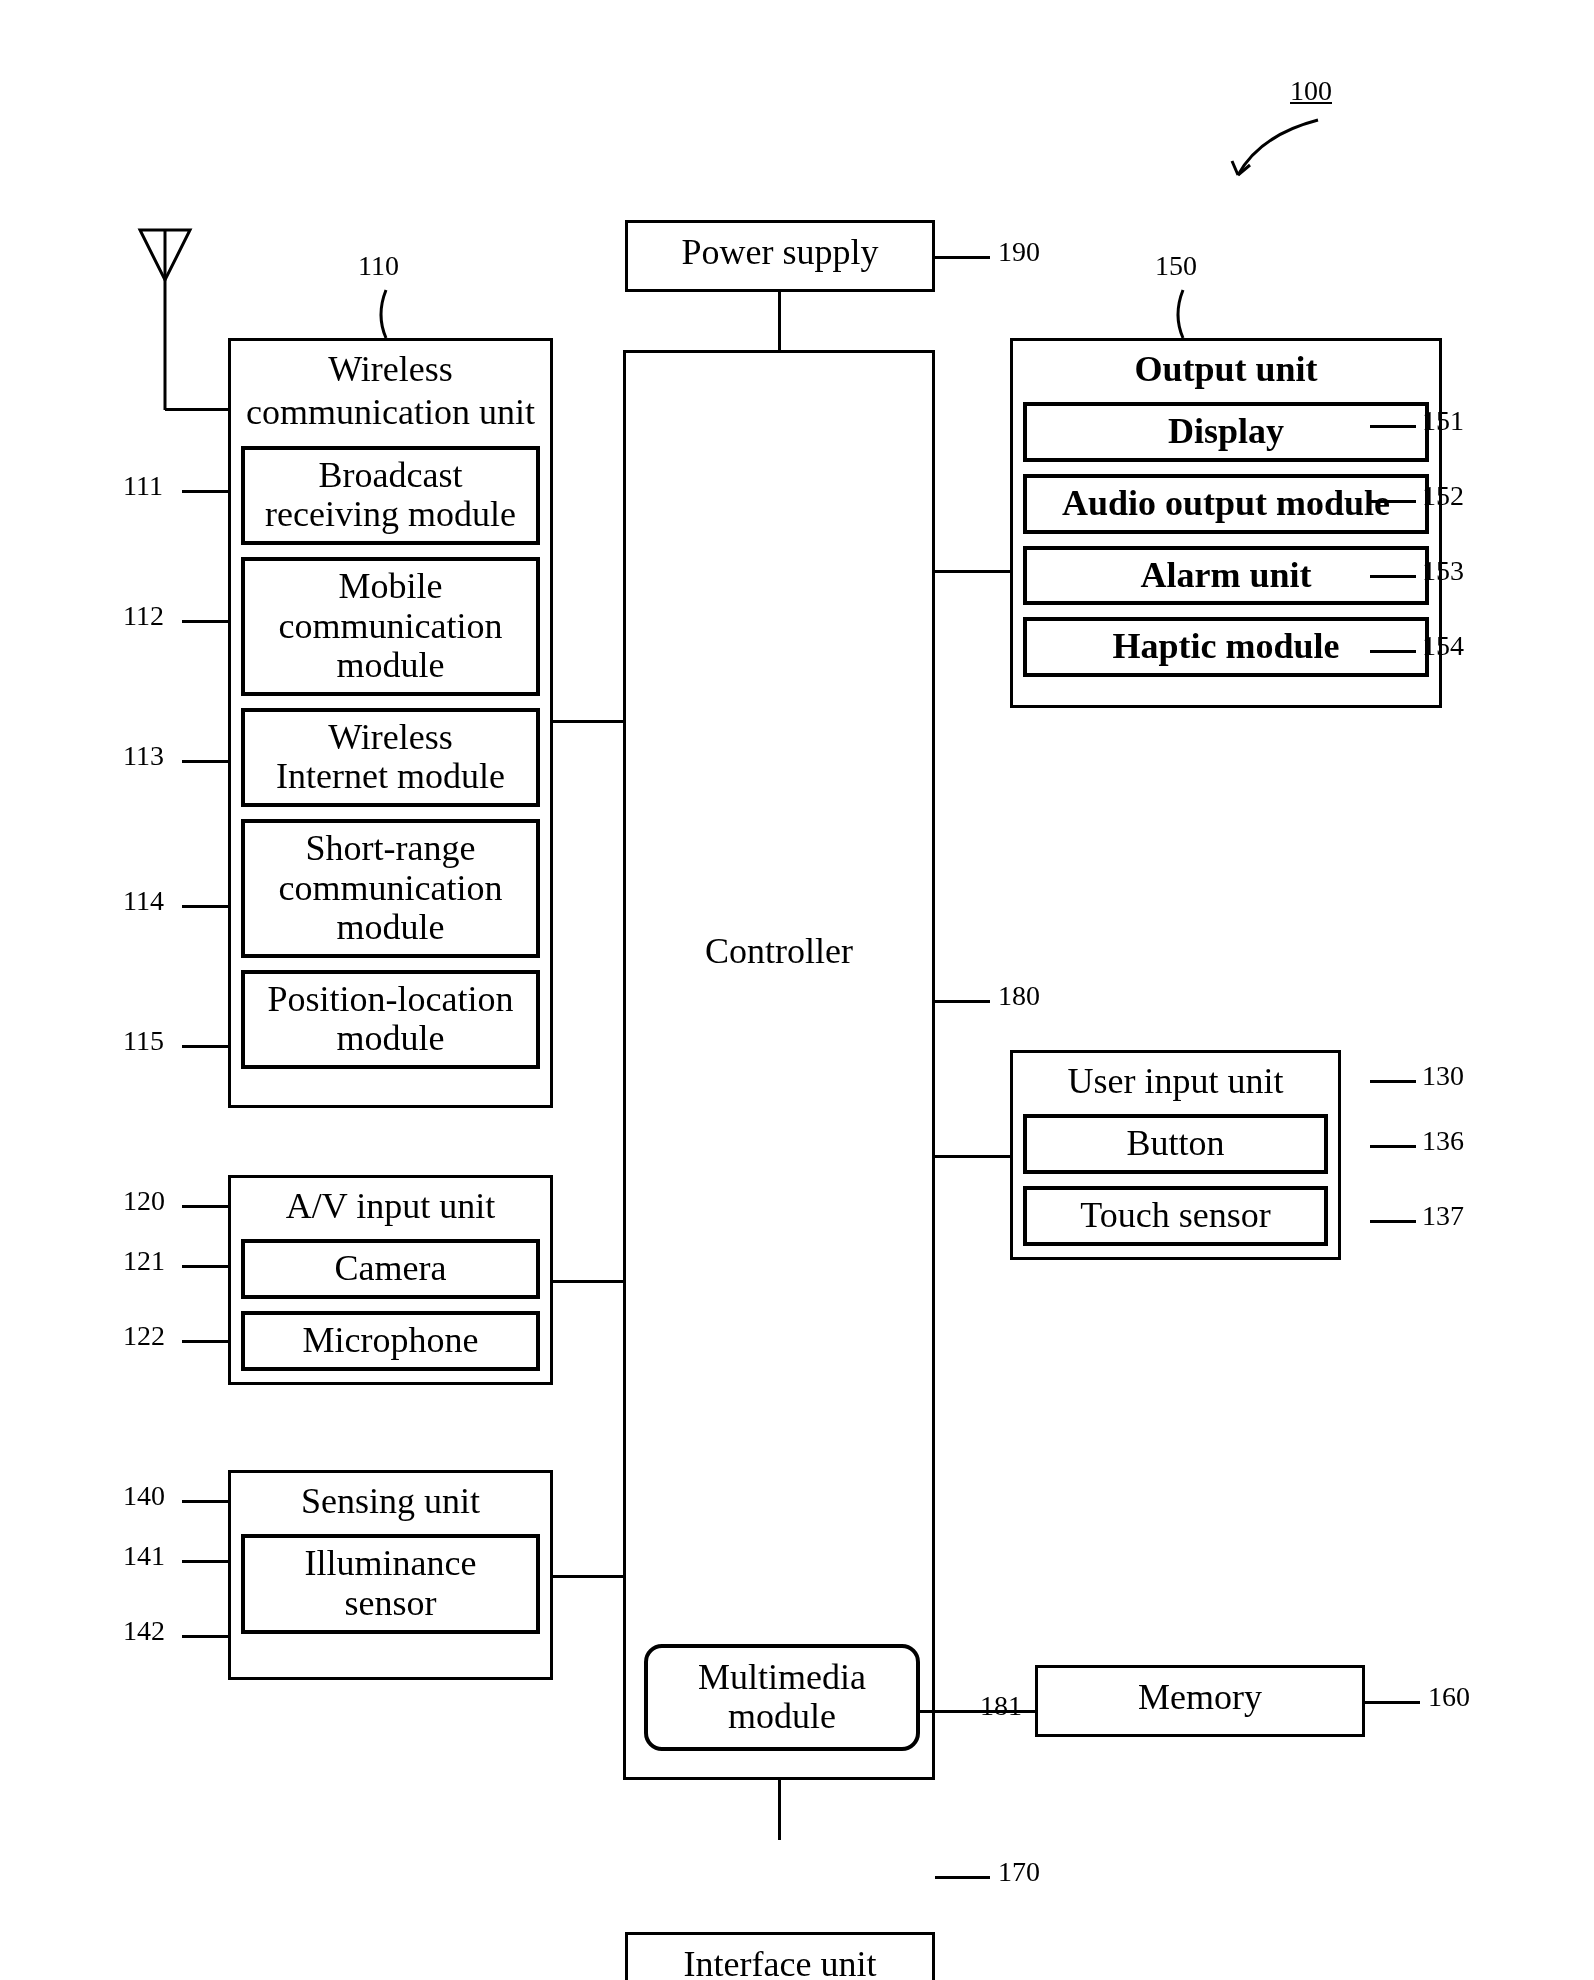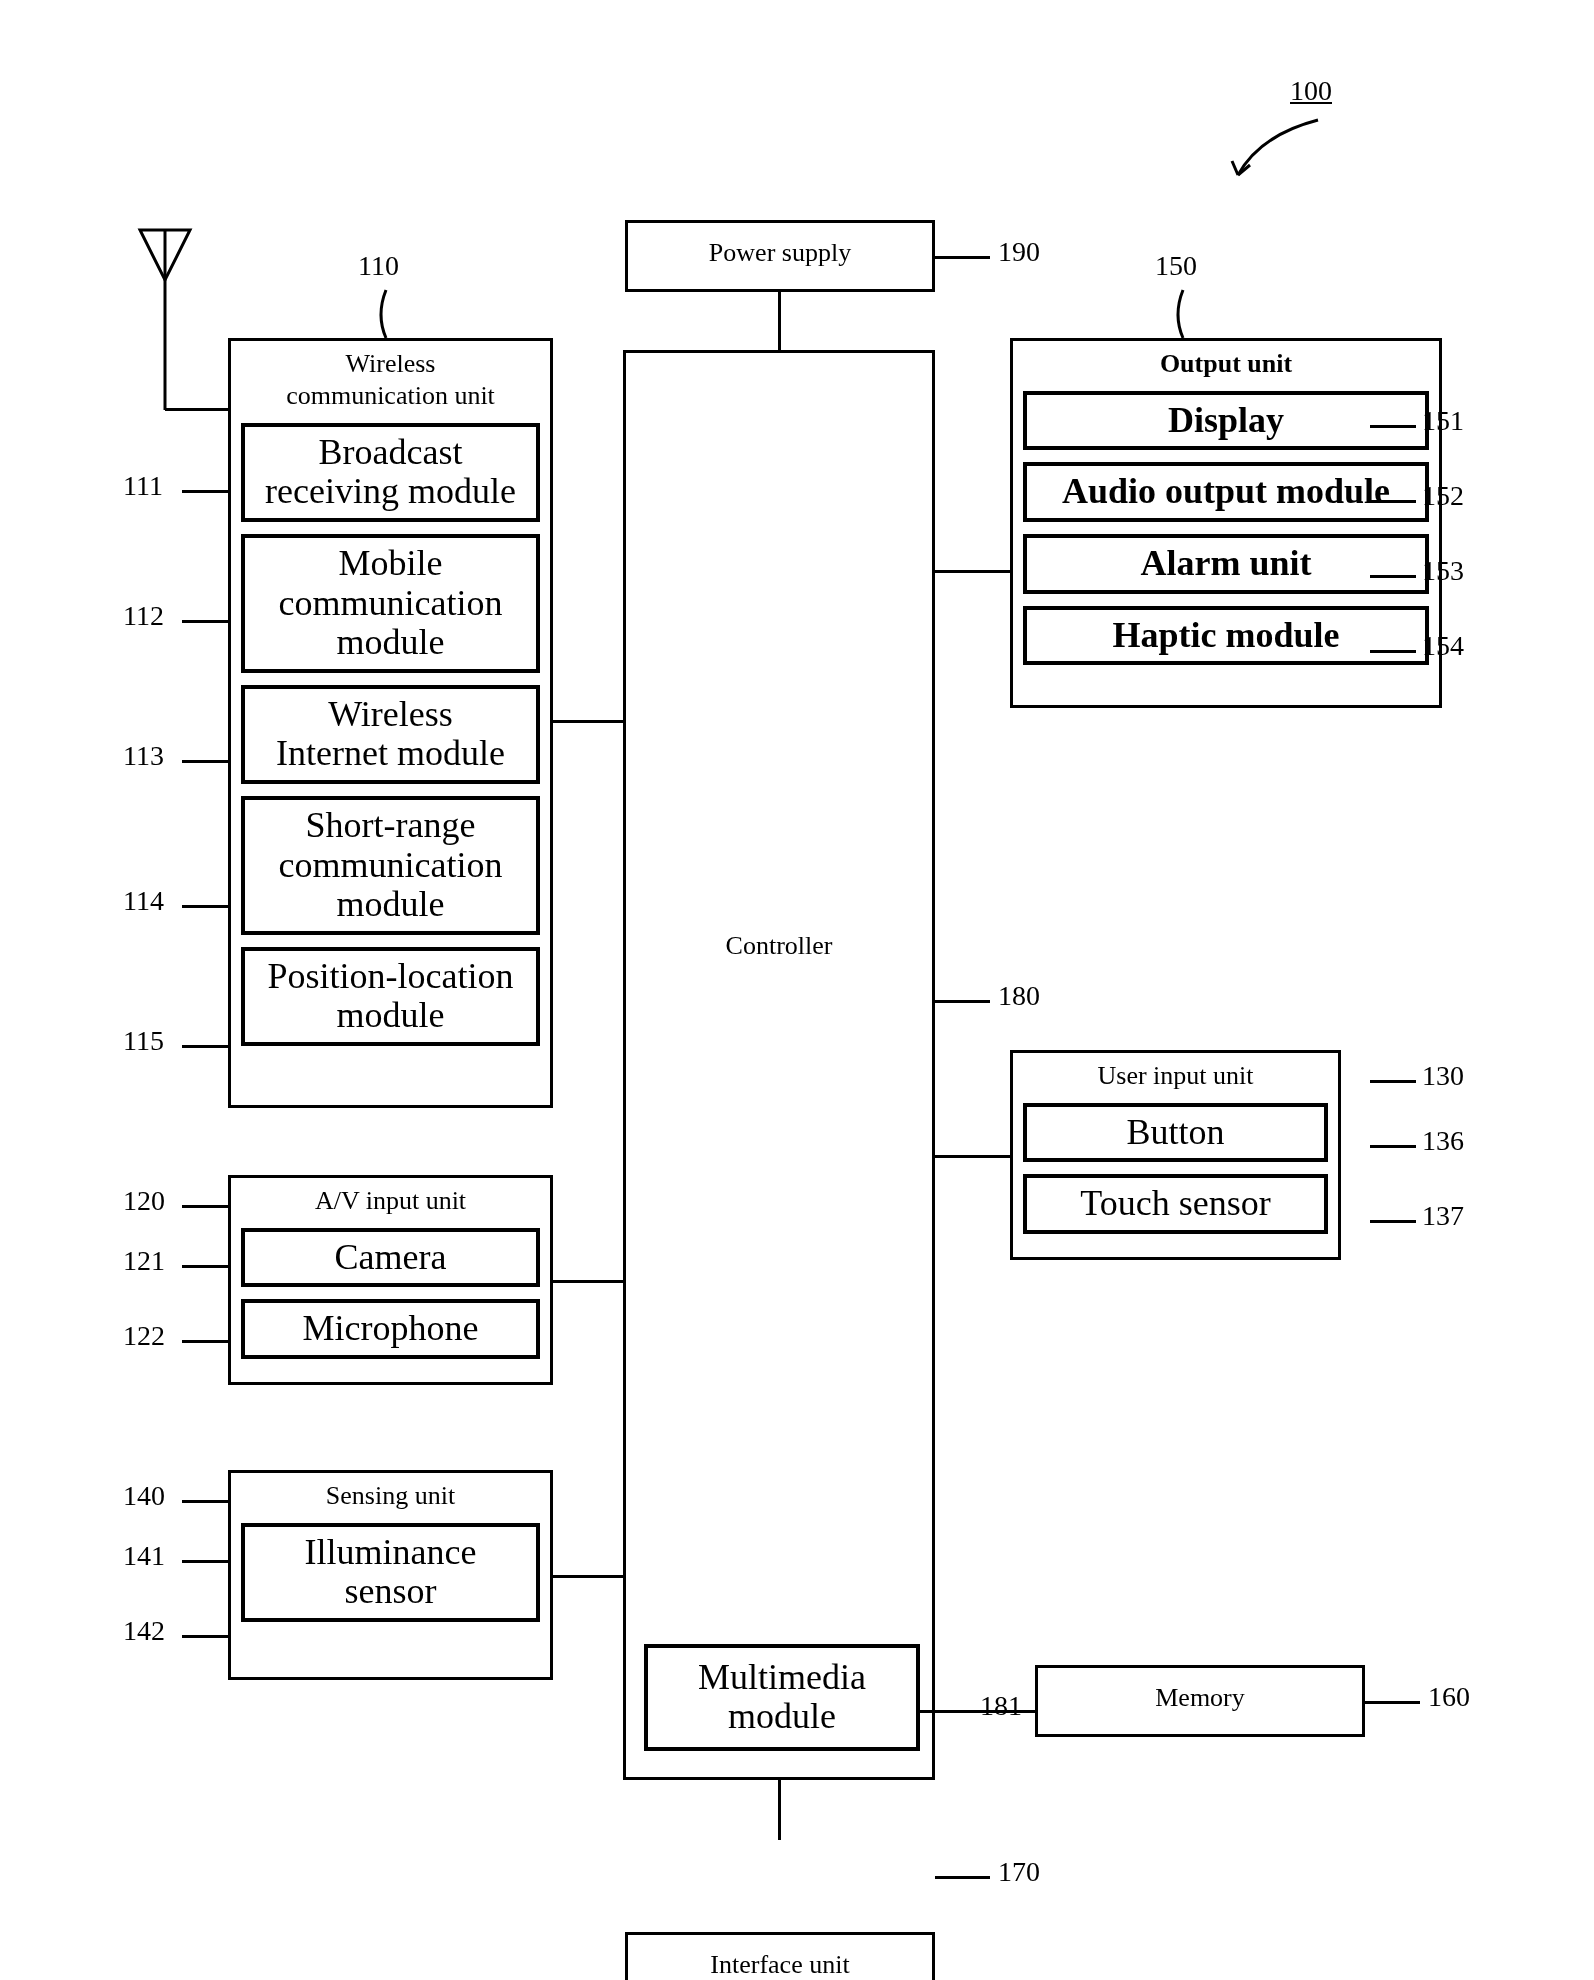--- a/index.html
+++ b/index.html
@@ -15,21 +15,21 @@
     border: 3px solid #000;
     background: #fff;
     display: flex;
     flex-direction: column;
     align-items: center;
     justify-content: flex-start;
     padding: 8px 10px;
   }
   .block.center-just { justify-content: center; }
   .title {
-    font-size: 26px;
+    font-size: 36px;
     text-align: center;
     line-height: 1.15;
     margin-bottom: 6px;
   }
   .sub {
     border: 4px solid #000;
     width: 100%;
     text-align: center;
     font-size: 36px;
     line-height: 1.1;
@@ -63,21 +63,21 @@
 <div class="block center-just" style="left:625px; top:220px; width:310px; height:72px;">
   <div class="title">Power supply</div>
 </div>
 <div class="leader leader-h" style="left:935px; top:256px; width:55px;"></div>
 <div class="reflabel" style="left:998px; top:236px;">190</div>
 
 <div class="leader leader-v" style="left:778px; top:292px; height:58px;"></div>
 
 <div class="block" style="left:623px; top:350px; width:312px; height:1430px; justify-content:flex-start;">
   <div class="title" style="margin-top:570px;">Controller</div>
-  <div class="sub" style="position:absolute; bottom:20px; left:18px; width:276px; padding:10px 0;">
+  <div class="sub" style="position:absolute; bottom:20px; left:18px; width:276px; padding:10px 0;border-radius:18px;">
     <span>Multimedia</span><br>
     <span>module</span>
   </div>
 </div>
 <div class="leader leader-h" style="left:935px; top:1000px; width:55px;"></div>
 <div class="reflabel" style="left:998px; top:980px;">180</div>
 
 <div class="leader leader-h" style="left:917px; top:1710px; width:55px;"></div>
 <div class="reflabel" style="left:980px; top:1690px;">181</div>
 

